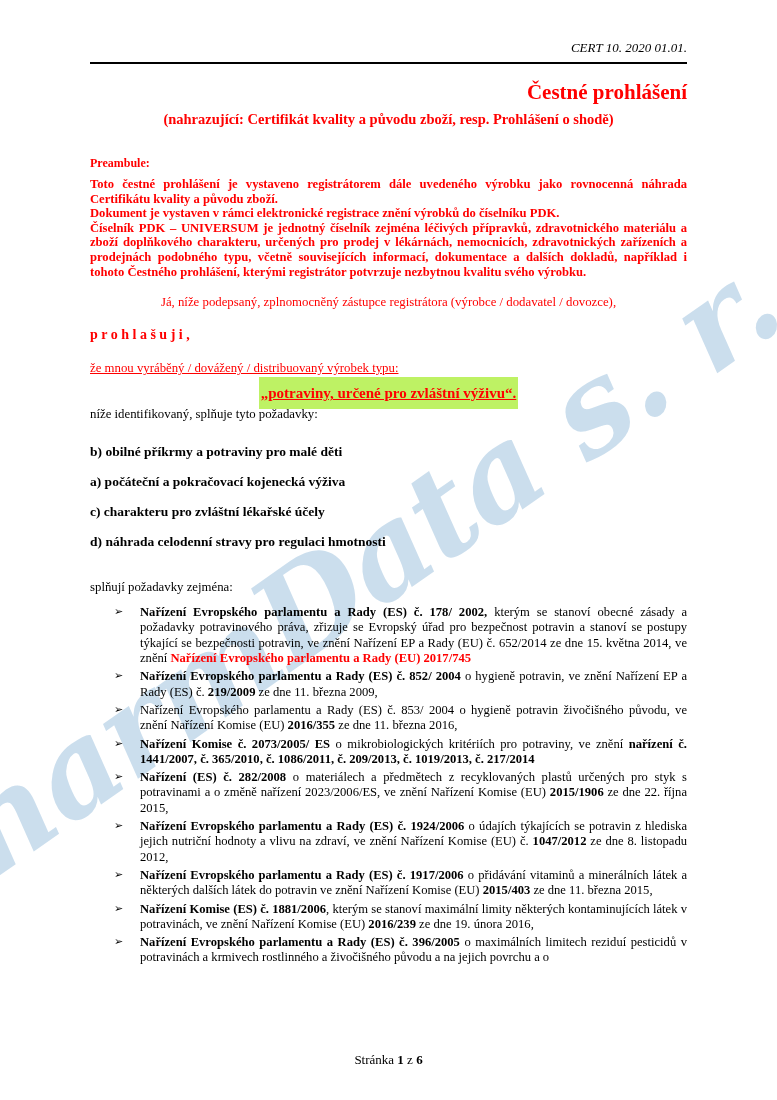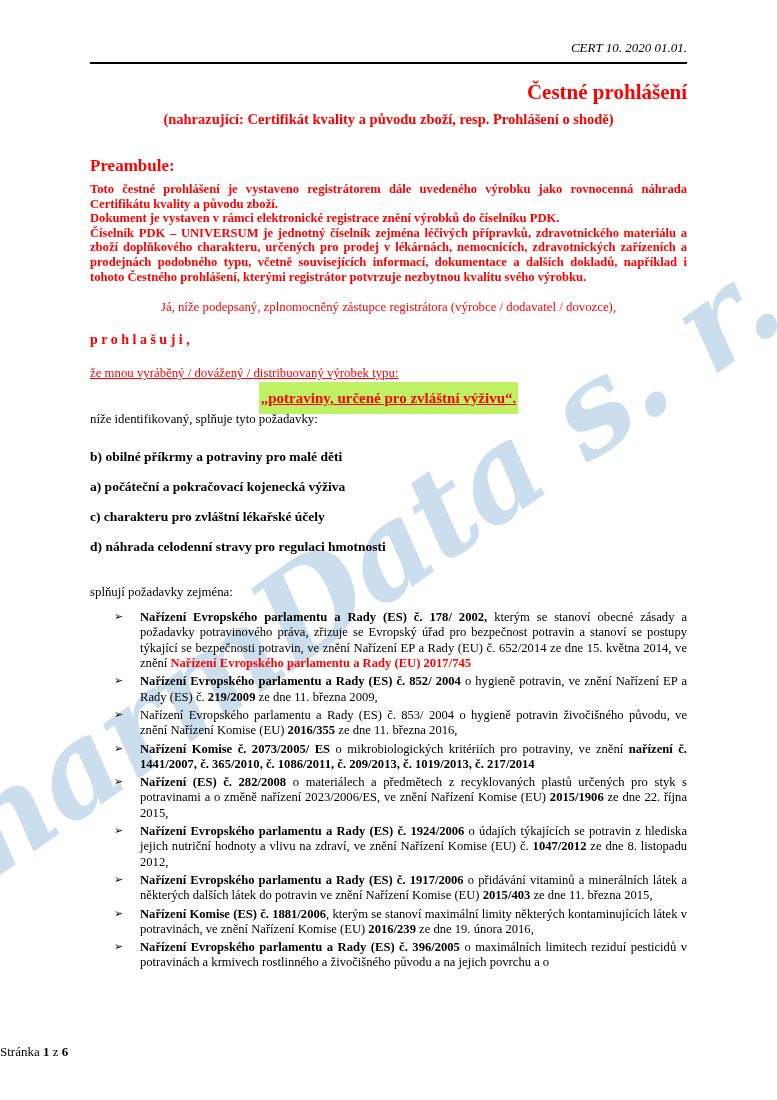--- a/index.html
+++ b/index.html
@@ -54,21 +54,21 @@
     margin-top: 6px;
     text-align: center;
     color: #ff0000;
     font-weight: bold;
     font-size: 14.5px;
   }
   .preamble-heading {
     margin-top: 28px;
     color: #ff0000;
     font-weight: bold;
-    font-size: 17px;
+    font-size: 12px;
   }
   .red-para {
     margin-top: 6px;
     color: #ff0000;
     font-weight: bold;
     font-size: 12.6px;
     line-height: 1.16;
     text-align: justify;
   }
   .red-para + .red-para { margin-top: 0; }
@@ -132,22 +132,22 @@
     position: absolute;
     left: 24px;
     top: 0;
     font-family: "DejaVu Sans", sans-serif;
     font-size: 11px;
   }
   .footer {
     position: absolute;
     left: 0;
     right: 0;
-    bottom: 40px;
-    text-align: left;
+    bottom: 32px;
+    text-align: center;
     font-size: 13px;
     z-index: 1;
   }
 </style>
 </head>
 <body>
 
 <div class="page">
 
   <div class="watermark">PharmData s. r. o.</div>

